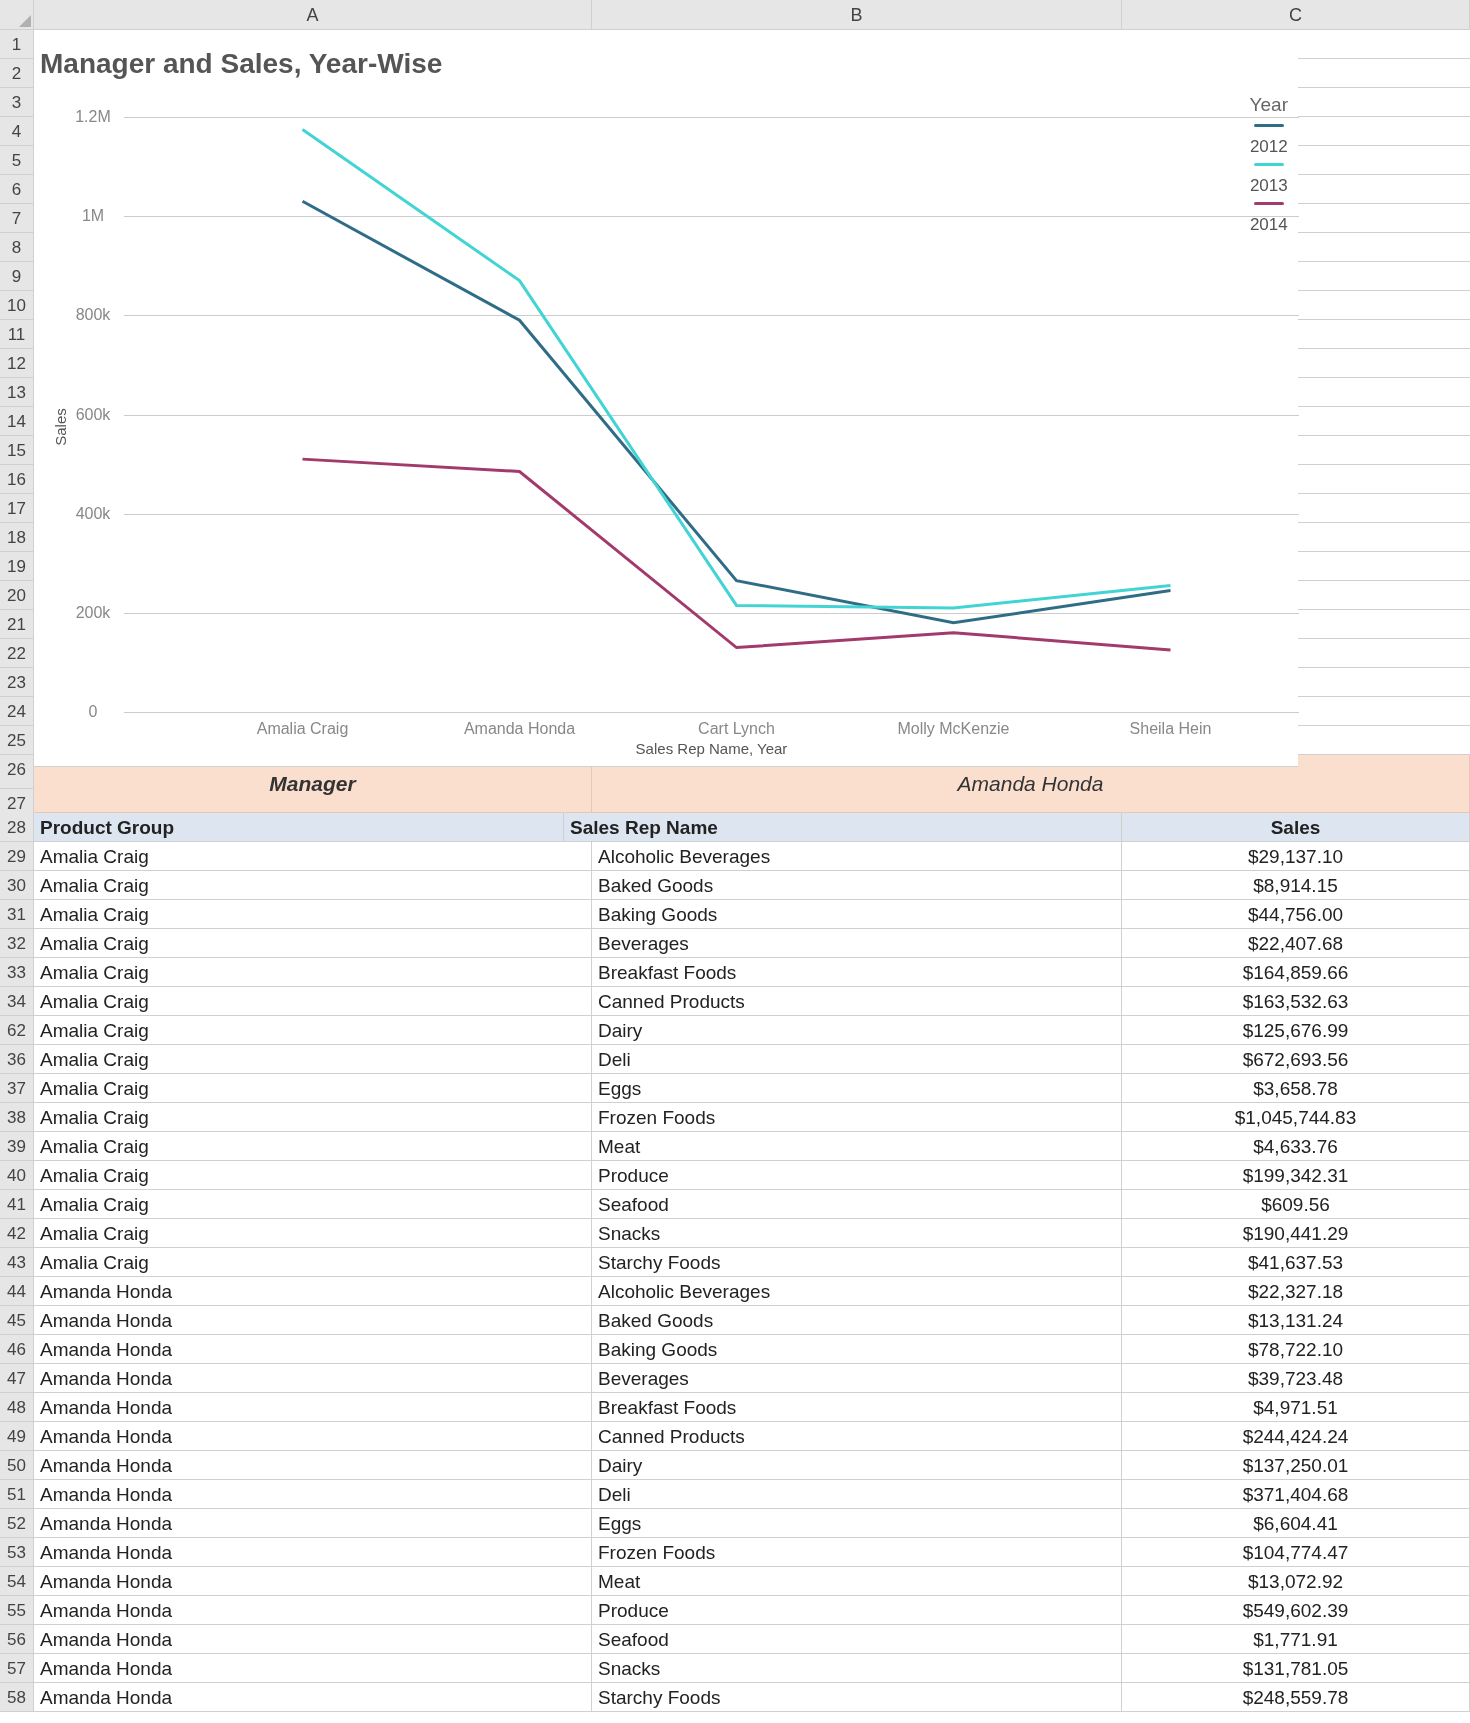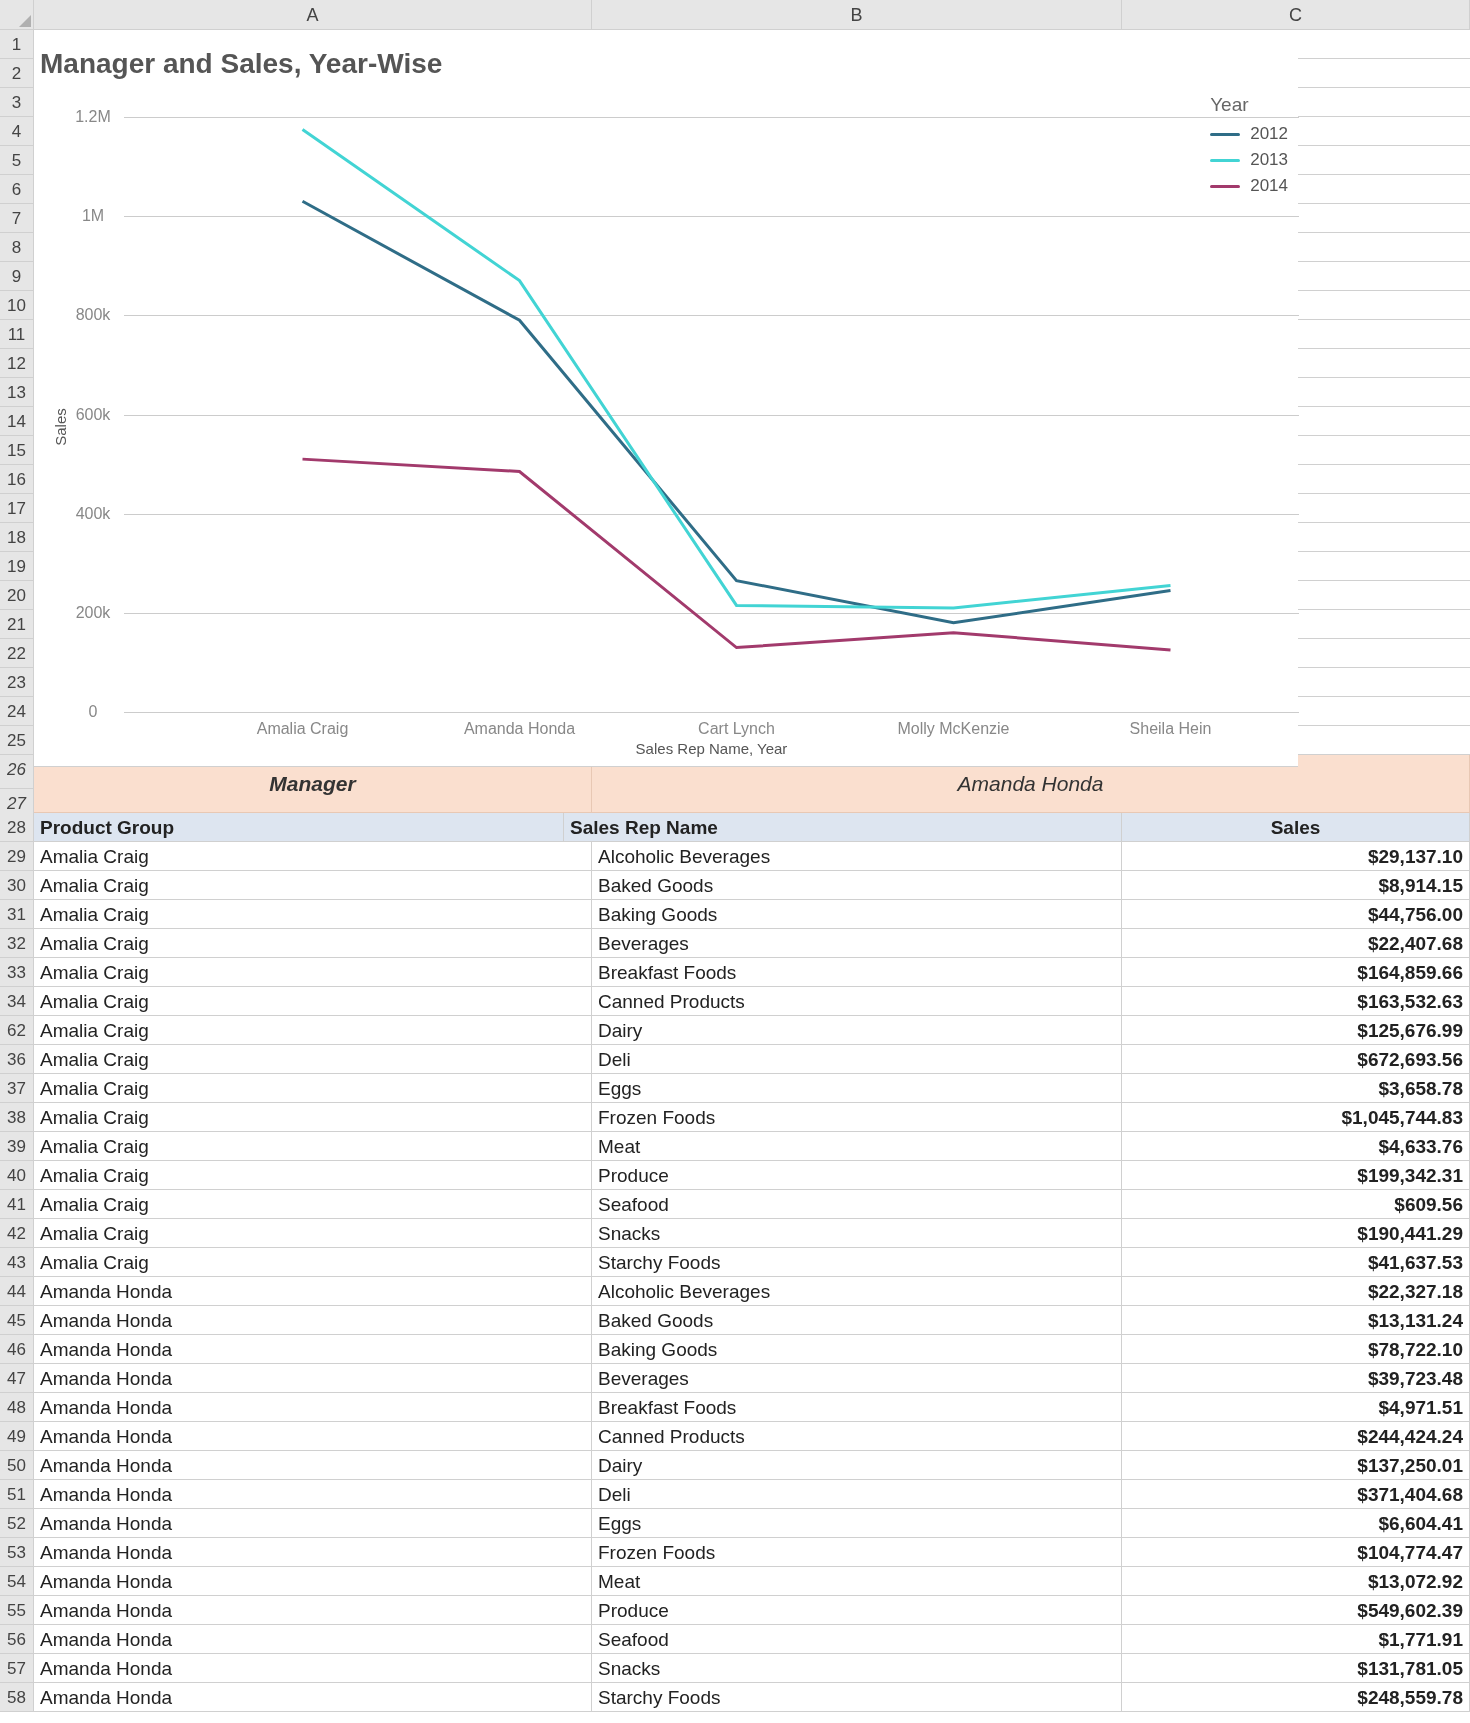--- a/index.html
+++ b/index.html
@@ -32,36 +32,36 @@
   .chart-title{position:absolute;left:6px;top:6px;font-size:28px;font-weight:600;color:#555;}
   .plot{position:absolute;left:90px;top:60px;width:1175px;height:650px;}
   .plot .ylabel{position:absolute;left:-72px;top:50%;transform:rotate(-90deg) translateX(-50%);transform-origin:left top;font-size:15px;color:#555;}
   .plot .xlabel{position:absolute;left:0;right:0;bottom:-48px;text-align:center;font-size:15px;color:#555;}
   .ytick{position:absolute;width:100%;border-top:1px solid var(--axis-light);}
   .ytick-lab{position:absolute;left:-55px;transform:translateY(-50%);font-size:16px;color:#888;text-align:center;width:48px;}
   .xtick-lab{position:absolute;bottom:-26px;transform:translateX(-50%);font-size:16px;color:#888;white-space:nowrap;}
   .plot svg{position:absolute;inset:0;overflow:visible;}
   .legend{position:absolute;right:10px;top:52px;font-size:17px;color:#555;}
   .legend .ttl{font-size:19px;color:#666;margin-bottom:8px;}
-  .legend .item{display:flex;align-items:center;gap:10px;margin-bottom:6px;}
+  .legend .item{display:flex;align-items:center;gap:10px;margin-bottom:6px;flex-direction:column;}
   .legend .sw{width:30px;height:3px;border-radius:2px;}
   
   .merge-row{display:flex;height:58px;}
-  .merge-row .row-hdrs{display:flex;flex-direction:column;width:34px;font-style:italic;}
+  .merge-row .row-hdrs{display:flex;flex-direction:column;width:34px;}
   .merge-row .row-hdrs .row-hdr{height:29px;}
   .merge-body{flex:1;display:flex;}
   .merge-cell{background:var(--peach);border-right:1px solid #e8c8b4;border-bottom:1px solid #e8c8b4;display:flex;align-items:center;justify-content:center;font-size:21px;color:#333;}
   .merge-cell.lab{width:558px;font-weight:700;font-style:italic;}
   .merge-cell.val{flex:1;font-style:italic;}
   
   .tbl-hdr .cell{background:var(--col-header-bg);font-weight:700;font-size:19px;}
   .cell{border-right:1px solid var(--grid);padding:0 6px;line-height:29px;overflow:hidden;white-space:nowrap;text-overflow:clip;}
   .cA{width:558px;}
   .cB{width:530px;}
-  .cC{width:348px;text-align:right;font-weight:bold;}
+  .cC{width:348px;text-align:center;}
   .tbl-hdr .cC{text-align:center;}
 </style>
 </head>
 <body>
 
 <div class="sheet">
 
   <div class="col-hdrs">
     <div class="corner">
       <svg width="12" height="12">

